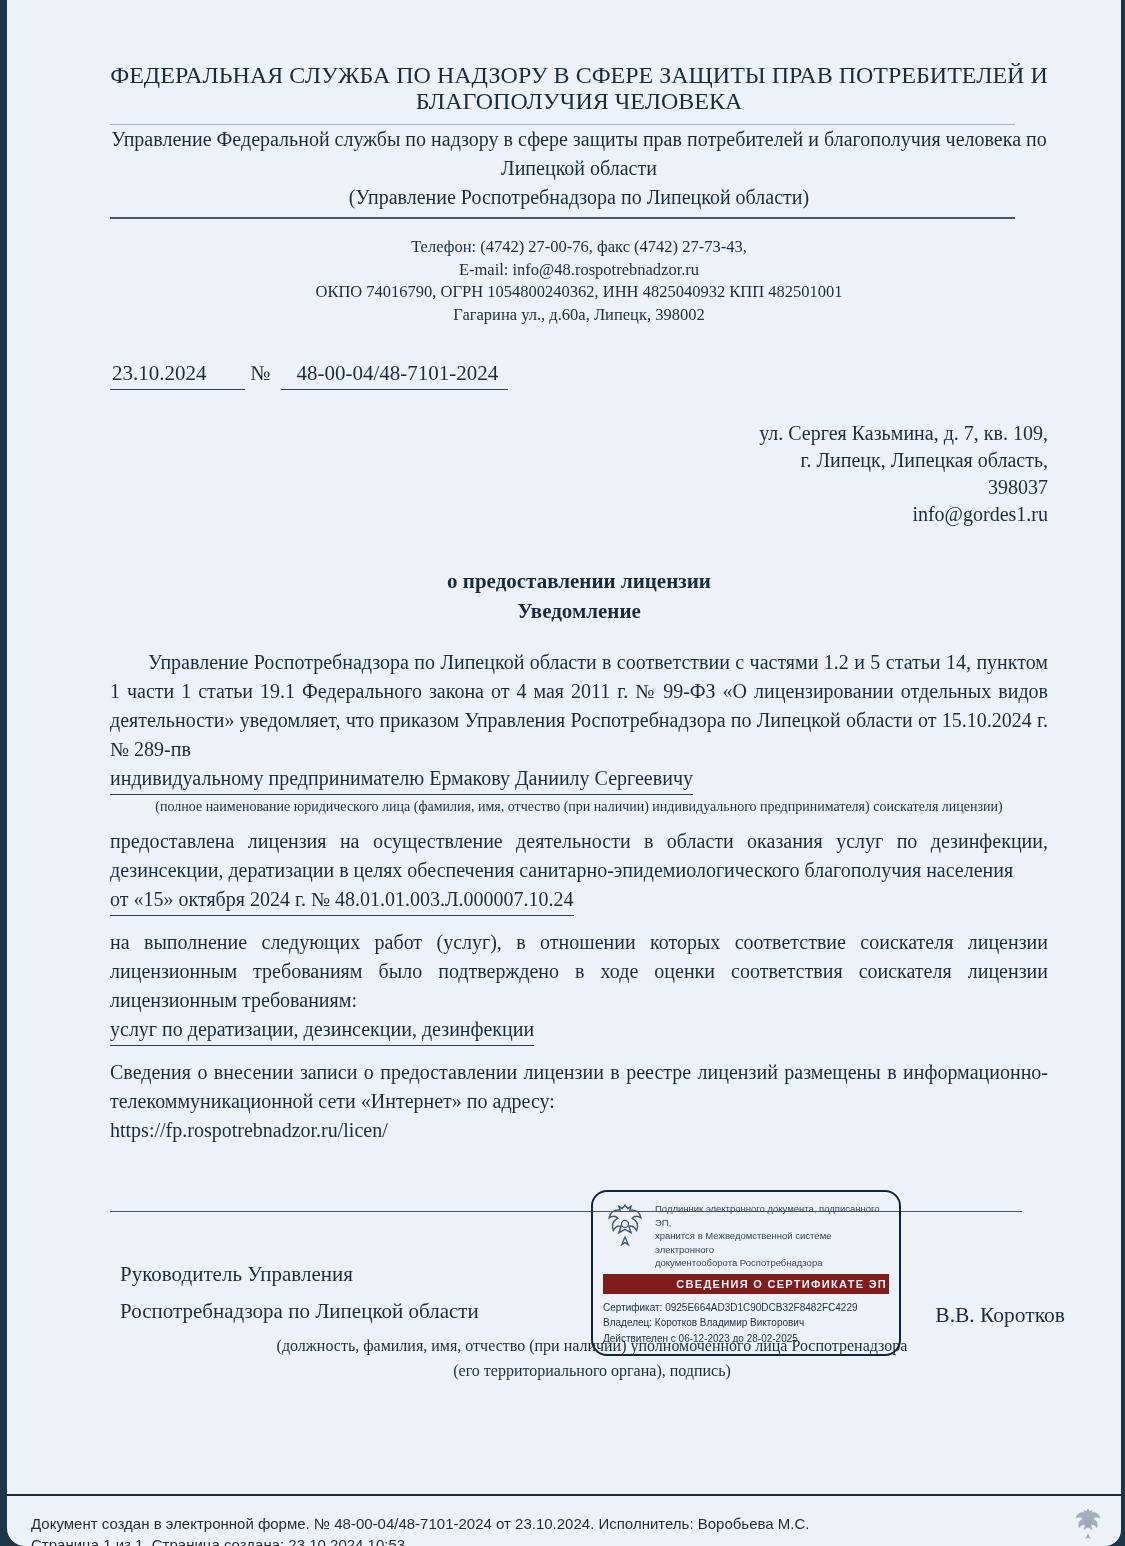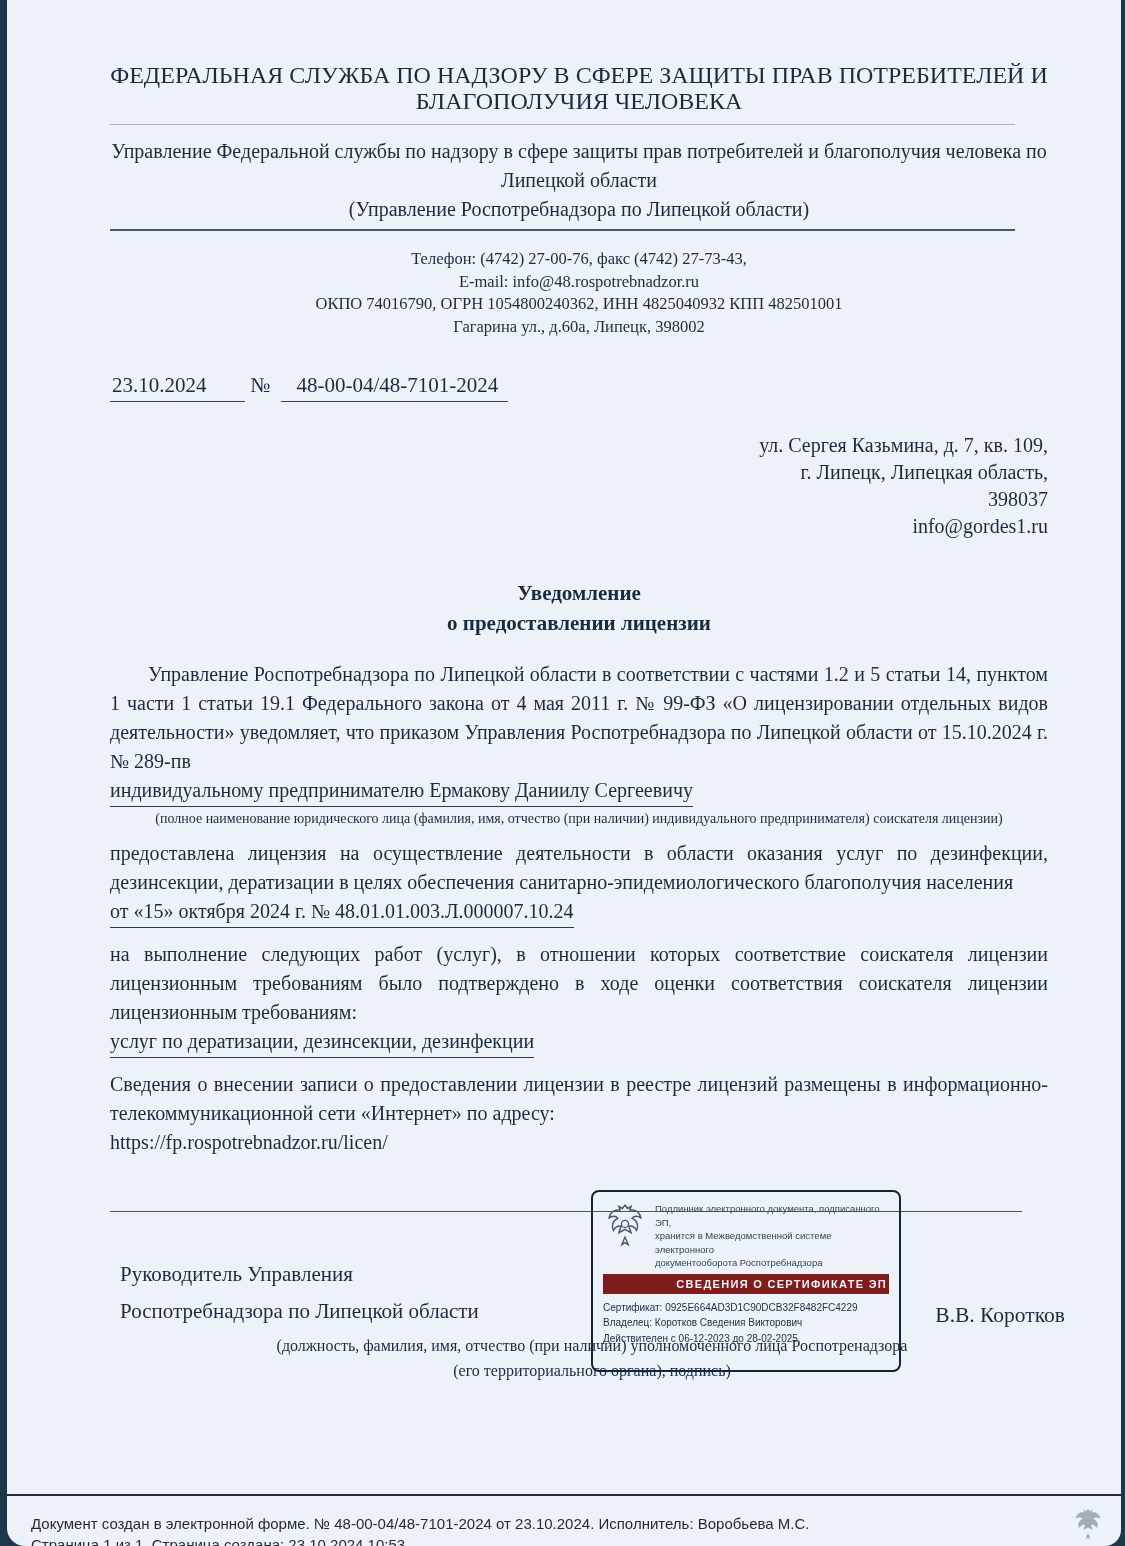--- a/index.html
+++ b/index.html
@@ -14,21 +14,21 @@
     background:#edf2f9;
     border-radius:0 0 16px 18px;
     color:#1b2b3e;
     overflow:hidden;
   }
   .content{margin-left:103px;width:938px;}
 
   
   .org-top{padding-top:62px;text-align:center;font-size:24px;line-height:26px;}
   .rule-thin{border:none;border-top:1px solid #a7b2bf;margin:10px 20px 0 0;width:905px;}
-  .dept{margin-top:12px;text-align:center;font-size:20px;line-height:29px;}
+  .dept{margin-top:0;text-align:center;font-size:20px;line-height:29px;}
   .rule-thick{border:none;border-top:2px solid #4a5968;margin:5px 20px 0 0;width:905px;}
   .contacts{margin-top:17px;text-align:center;font-size:16.5px;line-height:22.5px;}
 
   
   .meta-row{margin-top:32px;display:flex;justify-content:space-between;align-items:flex-start;}
   .meta-left{font-size:21px;padding-top:3px;}
   .u-date{display:inline-block;border-bottom:1.5px solid #32435a;padding:0 38px 3px 2px;}
   .nosign{margin:0 10px 0 6px;}
   .u-num{display:inline-block;border-bottom:1.5px solid #32435a;padding:0 10px 3px 16px;}
   .recipient{text-align:right;font-size:20px;line-height:27px;}
@@ -40,22 +40,22 @@
   .indent{text-indent:38px;}
   .u{display:inline-block;border-bottom:1.5px solid #2a3b52;padding-bottom:1px;}
   .urow{font-size:20px;line-height:29px;}
   .caption-small{margin-top:2px;text-align:center;font-size:14px;line-height:20px;}
   .mt26{margin-top:22px;} .mt10{margin-top:10px;} .mt12{margin-top:12px;}
 
   
   .rule-sign{position:absolute;left:103px;top:1211px;width:912px;border:none;border-top:1.5px solid #46586a;margin:0;}
   .stamp{
     position:absolute;left:584px;top:1190px;width:310px;
-    border:2.5px solid #13243a;border-radius:8px;
-    padding:7px 10px 24px 10px;box-sizing:border-box;
+    border:2.5px solid #13243a;border-radius:16px;
+    padding:7px 10px 8px 10px;box-sizing:border-box;
     font-family:"Liberation Sans","DejaVu Sans",sans-serif;
   }
   .stamp-top{display:flex;gap:8px;align-items:flex-start;}
   .stamp-emblem{flex:0 0 auto;color:#44566b;}
   .stamp-note{font-size:9.5px;line-height:13.5px;color:#31435a;padding-top:3px;}
   .stamp-banner{
     margin-top:4px;background:#7f1d1d;color:#eef2f8;
     font-size:11px;font-weight:bold;letter-spacing:1.3px;
     text-align:right;padding:4px 2px;
   }
@@ -106,22 +106,22 @@
     </div>
 
     <div class="address">
       <div>ул. Сергея Казьмина, д. 7, кв. 109,</div>
       <div>г. Липецк, Липецкая область,</div>
       <div>398037</div>
       <div>info@gordes1.ru</div>
     </div>
 
     <div class="title">
+      <div>о предоставлении лицензии</div>
       <div>Уведомление</div>
-      <div>о предоставлении лицензии</div>
     </div>
 
     <div class="para indent mt26">Управление Роспотребнадзора по Липецкой области в соответствии с частями 1.2 и 5 статьи 14, пунктом 1 части 1 статьи 19.1 Федерального закона от 4 мая 2011 г. № 99-ФЗ «О лицензировании отдельных видов деятельности» уведомляет, что приказом Управления Роспотребнадзора по Липецкой области от 15.10.2024 г. № 289-пв</div>
     <div class="urow">
       <span class="u">индивидуальному предпринимателю Ермакову Даниилу Сергеевичу</span>
     </div>
     <div class="caption-small">(полное наименование юридического лица (фамилия, имя, отчество (при наличии) индивидуального предпринимателя) соискателя лицензии)</div>
 
     <div class="para mt10">предоставлена лицензия на осуществление деятельности в области оказания услуг по дезинфекции, дезинсекции, дератизации в целях обеспечения санитарно-эпидемиологического благополучия населения</div>
     <div class="urow">
@@ -149,21 +149,21 @@
       </svg>
       <div class="stamp-note">
         <div>Подлинник электронного документа, подписанного ЭП,</div>
         <div>хранится в Межведомственной системе электронного</div>
         <div>документооборота Роспотребнадзора</div>
       </div>
     </div>
     <div class="stamp-banner">СВЕДЕНИЯ О СЕРТИФИКАТЕ ЭП</div>
     <div class="stamp-lines">
       <div>Сертификат: 0925E664AD3D1C90DCB32F8482FC4229</div>
-      <div>Владелец: Коротков Сведения Викторович</div>
+      <div>Владелец: Коротков Владимир Викторович</div>
       <div>Действителен с 06-12-2023 до 28-02-2025</div>
     </div>
   </div>
 
   <div class="signature">
     <div class="sig-position">
       <div>Руководитель Управления</div>
       <div>Роспотребнадзора по Липецкой области</div>
     </div>
     <div class="sig-name">В.В. Коротков</div>

